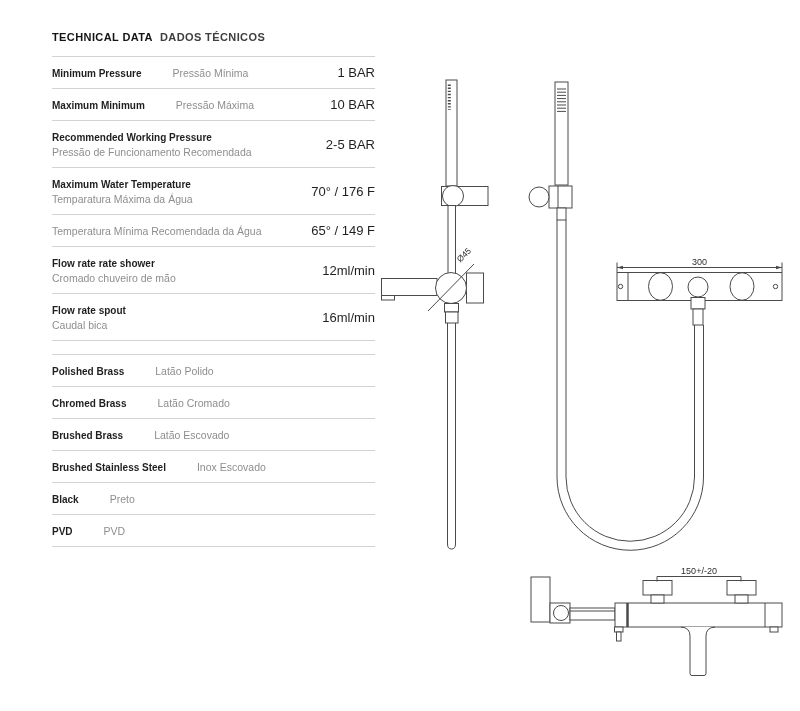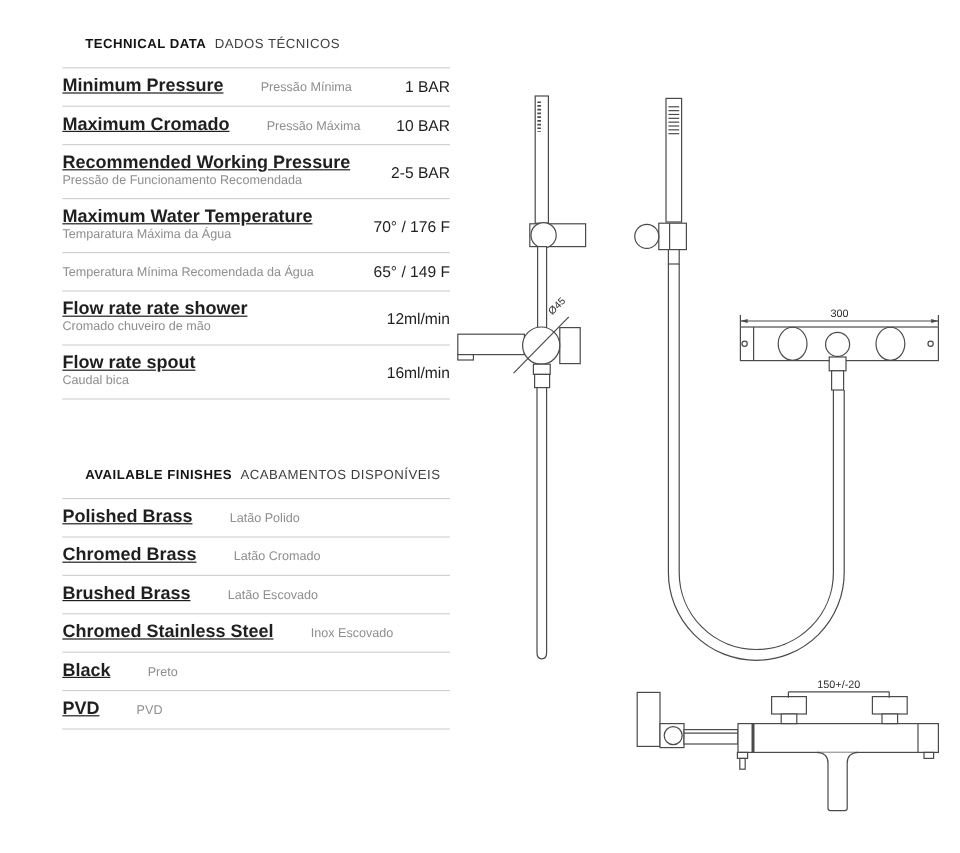--- a/index.html
+++ b/index.html
@@ -3,26 +3,26 @@
 <meta charset="utf-8">
 <style>
   html,body { margin:0; padding:0; background:#fff; }
   .stage {
     position:relative; width:800px; height:711px; background:#ffffff;
     font-family:"Liberation Sans", sans-serif; overflow:hidden;
   }
   
   .panel { position:absolute; left:52px; top:31px; width:323px; }
   .sec-title { font-size:11px; letter-spacing:0.4px; color:#1c1c1c; text-transform:uppercase; }
-  .sec-title .t-en { font-weight:700; color:#141414;margin-left:19px; }
-  .sec-title .t-pt { font-weight:400; margin-left:7px; color:#3e3e3e; }
+  .sec-title .t-en { font-weight:700; color:#141414; }
+  .sec-title .t-pt { font-weight:700; margin-left:7px; color:#3e3e3e; }
   .tbl { margin-top:13px; border-top:1px solid #d2d2d2; }
   .trow { display:flex; align-items:center; border-bottom:1px solid #d2d2d2; padding:8px 0; }
   .lbl { flex:1 1 auto; line-height:13px; min-width:0; }
-  .en-l { font-weight:700; font-size:15px; color:#1f1f1f;text-decoration:underline; }
+  .en-l { font-weight:700; font-size:10px; color:#1f1f1f; }
   .pt-l { font-weight:400; font-size:10.5px; color:#8e8e8e; }
   .lbl.inline .pt-l { margin-left:5px;padding-left:26px; }
   .lbl.stacked .pt-l { display:block; margin-top:2px; }
   .val { width:70px; flex:none; font-weight:400; font-size:13px; color:#1f1f1f;text-align:right; }
   .fin-title { margin-top:57px; }
   .fin .trow { padding:8px 0; }
   
   .drawings { position:absolute; left:380px; top:50px; }
   .drawings svg text { font-family:"Liberation Sans", sans-serif; fill:#2e2e2e; }
 </style>
@@ -36,21 +36,21 @@
     <div class="sec-title">
       <span class="t-en">TECHNICAL DATA</span><span class="t-pt">DADOS TÉCNICOS</span>
     </div>
 
     <div class="tbl">
       <div class="trow">
         <div class="lbl inline"><span class="en-l">Minimum Pressure</span><span class="pt-l">Pressão Mínima</span></div>
         <div class="val">1 BAR</div>
       </div>
       <div class="trow">
-        <div class="lbl inline"><span class="en-l">Maximum Cromado</span><span class="pt-l">Pressão Máxima</span></div>
+        <div class="lbl inline"><span class="en-l">Maximum Minimum</span><span class="pt-l">Pressão Máxima</span></div>
         <div class="val">10 BAR</div>
       </div>
       <div class="trow">
         <div class="lbl stacked"><span class="en-l">Recommended Working Pressure</span><span class="pt-l">Pressão de Funcionamento Recomendada</span></div>
         <div class="val">2-5 BAR</div>
       </div>
       <div class="trow">
         <div class="lbl stacked"><span class="en-l">Maximum Water Temperature</span><span class="pt-l">Temparatura Máxima da Água</span></div>
         <div class="val">70° / 176 F</div>
       </div>
@@ -61,36 +61,33 @@
       <div class="trow">
         <div class="lbl stacked"><span class="en-l">Flow rate rate shower</span><span class="pt-l">Cromado chuveiro de mão</span></div>
         <div class="val">12ml/min</div>
       </div>
       <div class="trow">
         <div class="lbl stacked"><span class="en-l">Flow rate spout</span><span class="pt-l">Caudal bica</span></div>
         <div class="val">16ml/min</div>
       </div>
     </div>
 
-    <div class="sec-title fin-title">
-      <span class="t-en">AVAILABLE FINISHES</span><span class="t-pt">ACABAMENTOS DISPONÍVEIS</span>
-    </div>
 
     <div class="tbl fin">
       <div class="trow">
           <div class="lbl inline"><span class="en-l">Polished Brass</span><span class="pt-l">Latão Polido</span></div>
         </div>
       <div class="trow">
           <div class="lbl inline"><span class="en-l">Chromed Brass</span><span class="pt-l">Latão Cromado</span></div>
         </div>
       <div class="trow">
           <div class="lbl inline"><span class="en-l">Brushed Brass</span><span class="pt-l">Latão Escovado</span></div>
         </div>
       <div class="trow">
-          <div class="lbl inline"><span class="en-l">Chromed Stainless Steel</span><span class="pt-l">Inox Escovado</span></div>
+          <div class="lbl inline"><span class="en-l">Brushed Stainless Steel</span><span class="pt-l">Inox Escovado</span></div>
         </div>
       <div class="trow">
           <div class="lbl inline"><span class="en-l">Black</span><span class="pt-l">Preto</span></div>
         </div>
       <div class="trow">
           <div class="lbl inline"><span class="en-l">PVD</span><span class="pt-l">PVD</span></div>
         </div>
     </div>
   </div>
 

